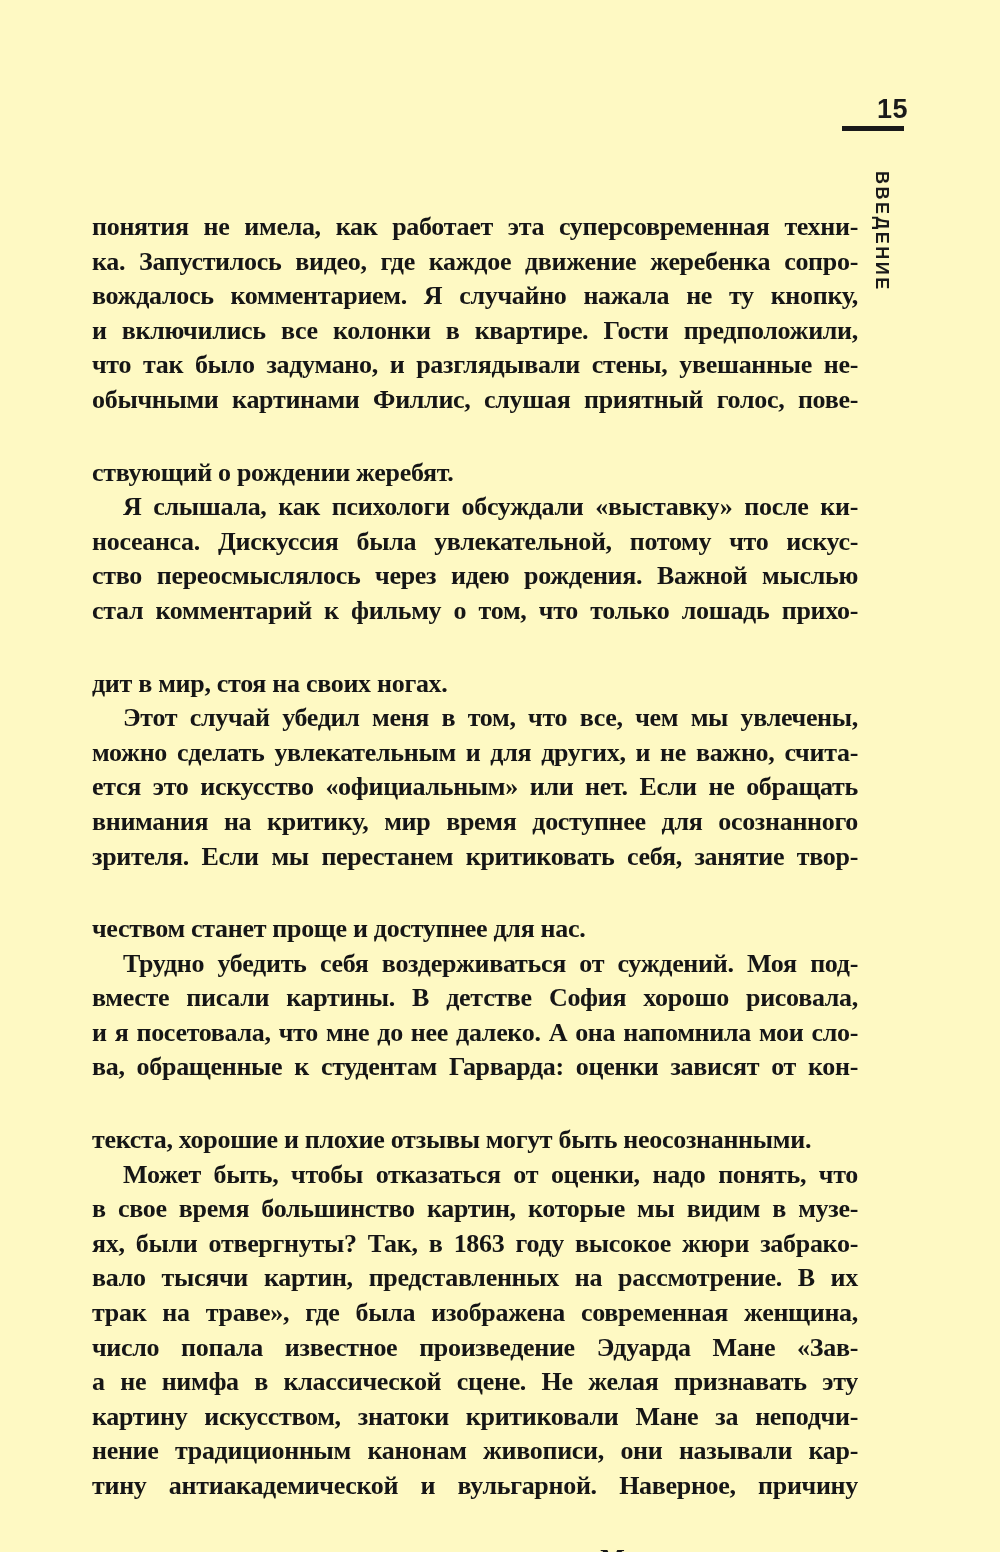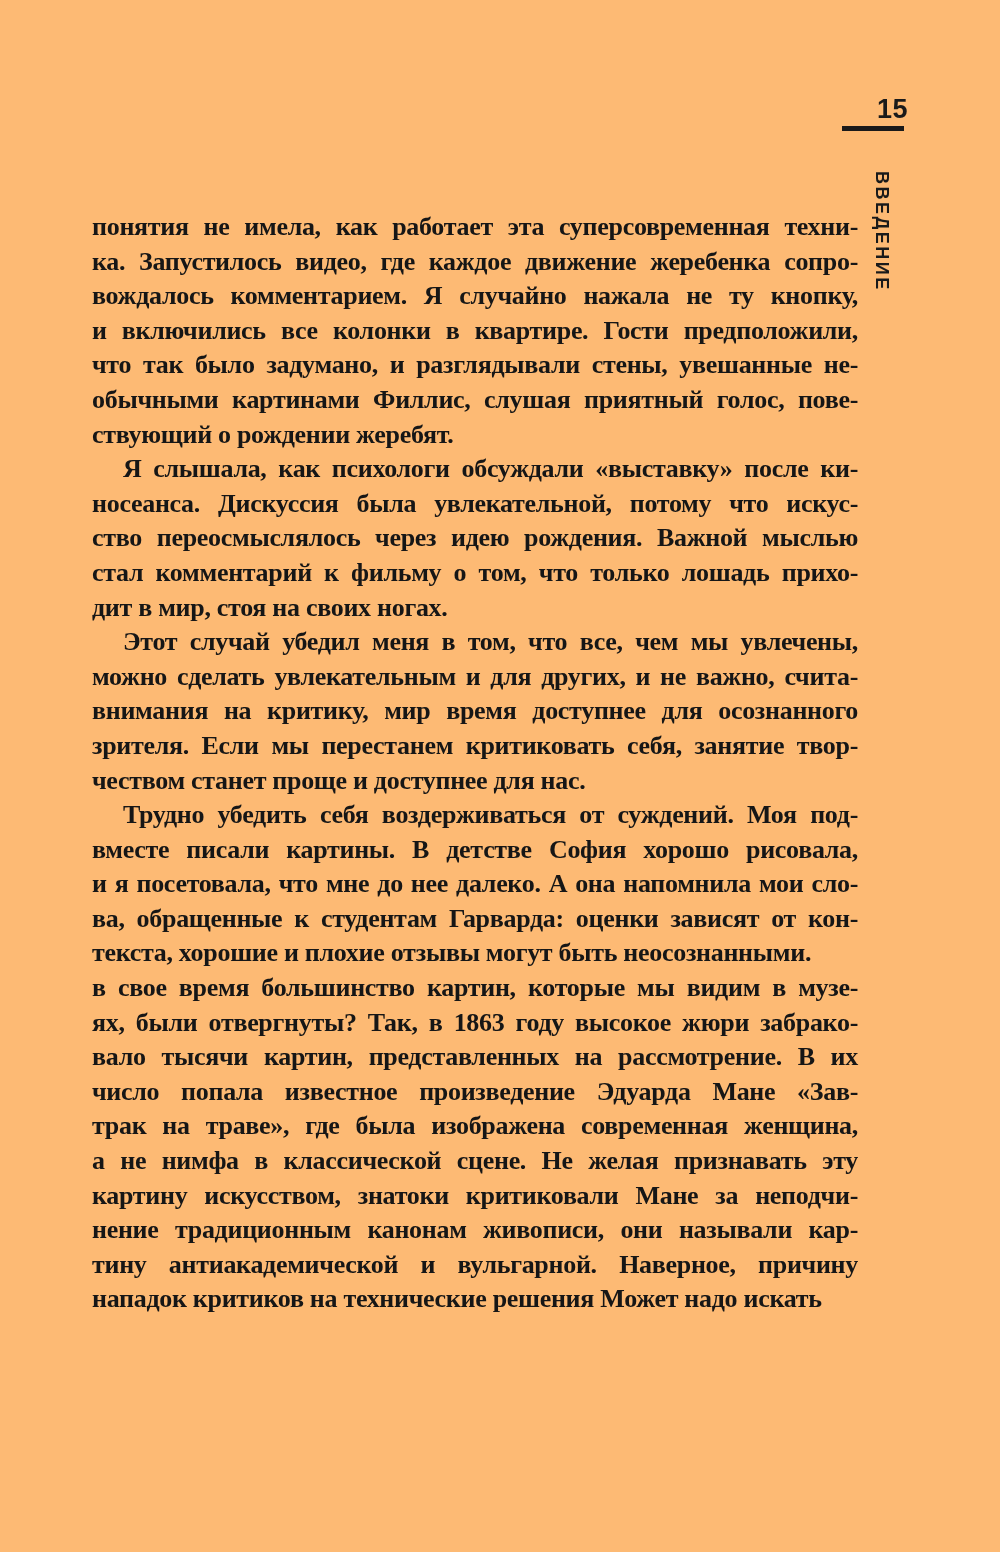--- a/index.html
+++ b/index.html
@@ -9,21 +9,21 @@
   body {
     width: 1000px;
     height: 1552px;
     background: #ffffff;
     position: relative;
     font-family: "Liberation Serif", "DejaVu Serif", serif;
   }
   .page {
     position: absolute;
     inset: 0;
-    background: #fdba74;
+    background: #fef9c3;
     overflow: hidden;
   }
   .page-number {
     position: absolute;
     top: 96px;
     right: 92px;
     font-family: "Liberation Sans", sans-serif;
     font-weight: bold;
     font-size: 27px;
     line-height: 1;
@@ -64,20 +64,21 @@
   .paragraph {
     margin: 0;
   }
   .line {
     text-align: justify;
     text-align-last: justify;
     white-space: normal;
   }
   .line.last {
     text-align-last: left;
+    margin-top: 38px;
   }
   .line.indent {
     text-indent: 31px;
   }
 </style>
 </head>
 <body>
 
 <div class="page">
   <div class="page-number">15</div>
@@ -96,37 +97,39 @@
       <div class="paragraph">
         <div class="line indent">Я слышала, как психологи обсуждали «выставку» после ки-</div>
         <div class="line">носеанса. Дискуссия была увлекательной, потому что искус-</div>
         <div class="line">ство переосмыслялось через идею рождения. Важной мыслью</div>
         <div class="line">стал комментарий к фильму о том, что только лошадь прихо-</div>
         <div class="line last">дит в мир, стоя на своих ногах.</div>
       </div>
       <div class="paragraph">
         <div class="line indent">Этот случай убедил меня в том, что все, чем мы увлечены,</div>
         <div class="line">можно сделать увлекательным и для других, и не важно, счита-</div>
+        <div class="line">ется это искусство «официальным» или нет. Если не обращать</div>
         <div class="line">внимания на критику, мир время доступнее для осознанного</div>
         <div class="line">зрителя. Если мы перестанем критиковать себя, занятие твор-</div>
         <div class="line last">чеством станет проще и доступнее для нас.</div>
       </div>
       <div class="paragraph">
         <div class="line indent">Трудно убедить себя воздерживаться от суждений. Моя под-</div>
         <div class="line">вместе писали картины. В детстве София хорошо рисовала,</div>
         <div class="line">и я посетовала, что мне до нее далеко. А она напомнила мои сло-</div>
         <div class="line">ва, обращенные к студентам Гарварда: оценки зависят от кон-</div>
         <div class="line last">текста, хорошие и плохие отзывы могут быть неосознанными.</div>
       </div>
       <div class="paragraph">
+        <div class="line indent">Может быть, чтобы отказаться от оценки, надо понять, что</div>
         <div class="line">в свое время большинство картин, которые мы видим в музе-</div>
         <div class="line">ях, были отвергнуты? Так, в 1863 году высокое жюри забрако-</div>
         <div class="line">вало тысячи картин, представленных на рассмотрение. В их</div>
+        <div class="line">трак на траве», где была изображена современная женщина,</div>
         <div class="line">число попала известное произведение Эдуарда Мане «Зав-</div>
-        <div class="line">трак на траве», где была изображена современная женщина,</div>
         <div class="line">а не нимфа в классической сцене. Не желая признавать эту</div>
         <div class="line">картину искусством, знатоки критиковали Мане за неподчи-</div>
         <div class="line">нение традиционным канонам живописи, они называли кар-</div>
         <div class="line">тину антиакадемической и вульгарной. Наверное, причину</div>
         <div class="line last">нападок критиков на технические решения Может надо искать</div>
       </div>
     </div>
 </div>
 
 </body></html>

